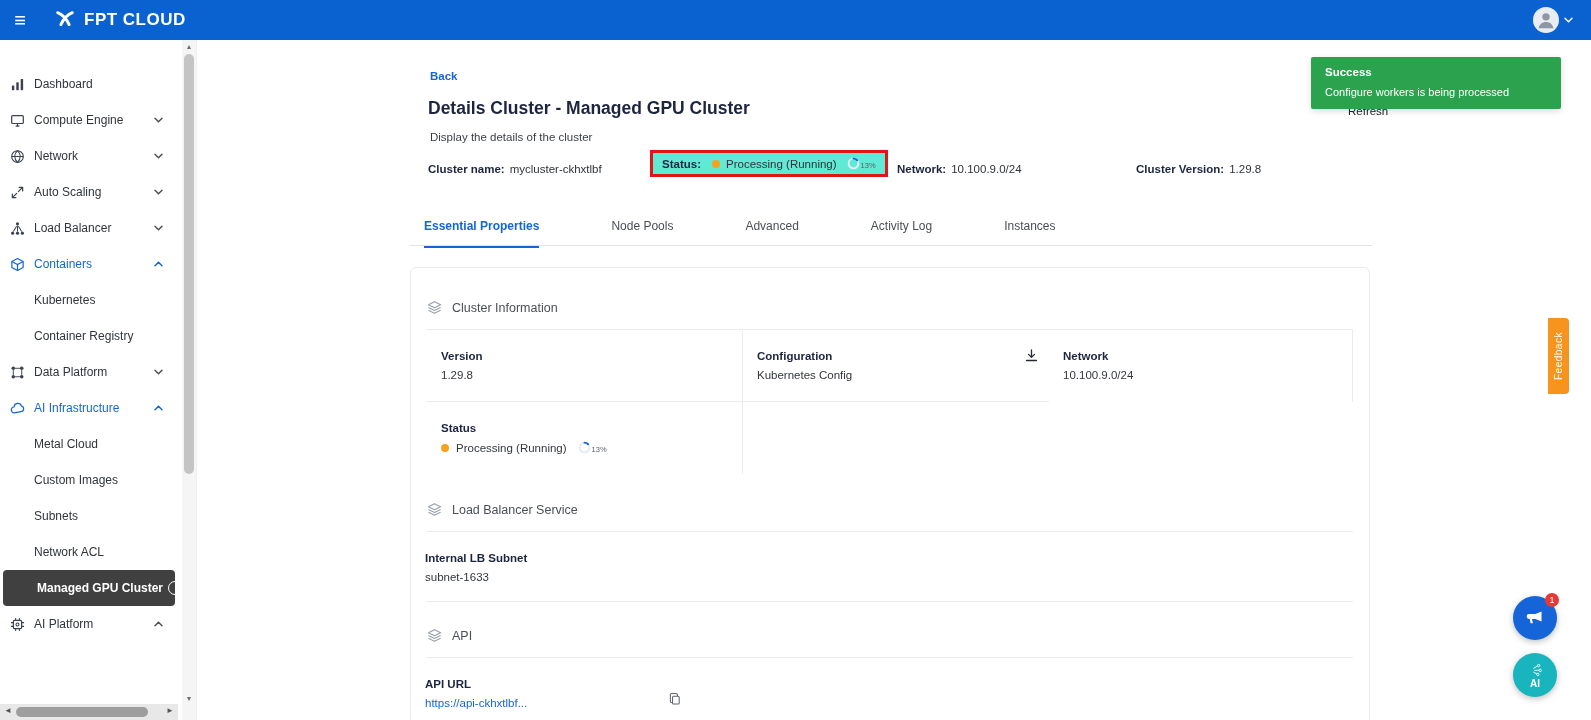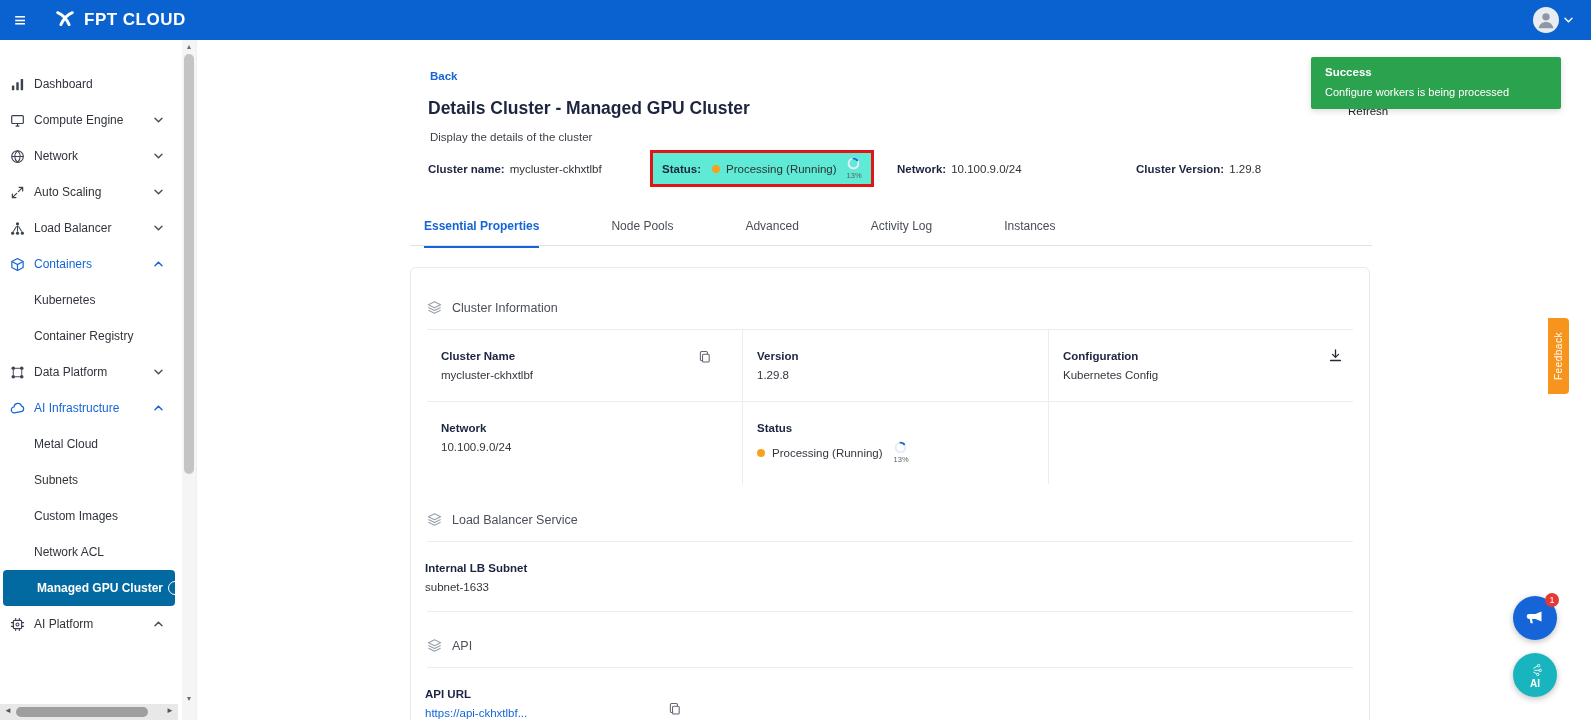--- a/index.html
+++ b/index.html
@@ -20,21 +20,21 @@
   .user-chev { color:#fff; }
 
   
   .sidebar { position:absolute; left:0; top:40px; width:197px; height:680px; background:#fff; border-right:1px solid #f0f0f0; z-index:10; }
   .sb-nav { padding-top:26px; width:181px; overflow:hidden; height:593px; }
   .sb-item { height:36px; display:flex; align-items:center; padding:0 6px 0 10px; margin-right:6px; font-size:12px; color:#30343b; cursor:pointer; position:relative; white-space:nowrap; overflow:hidden; }
   .sb-ic { width:15px; height:15px; margin-right:9px; color:#3c4250; flex:0 0 15px; }
   .sb-item.sub .sb-label { margin-left:24px; }
   .sb-item.active { color:#1565d8; }
   .sb-item.active .sb-ic, .sb-item.active .sb-chev { color:#1565d8; }
-  .sb-item.selected { background:#0369a1; color:#fff; border-radius:4px; font-weight:700; margin:0 6px 0 3px; }
+  .sb-item.selected { background:#404040; color:#fff; border-radius:4px; font-weight:700; margin:0 6px 0 3px; }
   .sb-chev { position:absolute; right:12px; color:#4a4f57; }
   .sb-chev.up svg { transform:rotate(180deg); }
   .sb-badge { border:1px solid #fff; border-radius:9px; font-size:9px; font-weight:400; padding:1px 6px; margin-left:5px; }
   .v-scroll { position:absolute; left:182px; top:0; width:14px; height:680px; background:#f5f5f5; }
   .v-scroll .arr { position:absolute; left:0; width:14px; text-align:center; font-size:7px; color:#707070; }
   .v-scroll .arr.up { top:3px; } .v-scroll .arr.down { bottom:18px; }
   .v-thumb { position:absolute; left:2px; top:14px; width:10px; height:420px; background:#c4c4c4; border-radius:5px; }
 
   
   .h-scroll { position:absolute; left:0; top:704px; width:178px; height:16px; background:#e8e8e8; z-index:30; }
@@ -46,21 +46,21 @@
   .back-link { position:absolute; left:430px; top:70px; color:#1565d8; font-size:11.5px; font-weight:700; cursor:pointer; text-decoration:none; }
   .page-title { position:absolute; left:428px; top:98px; font-size:17.5px; font-weight:800; color:#1c2440; }
   .page-sub { position:absolute; left:430px; top:131px; font-size:11.5px; color:#3a3f46; }
   .refresh-btn { position:absolute; left:1308px; top:105px; font-size:11.5px; font-weight:400; color:#22262c; cursor:pointer; background:none; border:none;padding-left:40px; }
 
   
   .info-item { position:absolute; top:163px; font-size:11.5px; color:#2f3338; }
   .info-label { font-weight:700; color:#1c2440; margin-right:5px; }
   .status-box { position:absolute; left:650px; top:150px; border:3px solid #e01515; padding:4px 9px; display:flex; align-items:center; gap:6px; font-size:11.5px; background:#5eead4; }
   .dot { width:8px; height:8px; border-radius:50%; background:#f6a21e; flex:0 0 8px; }
-  .spin-wrap { display:flex; flex-direction:column; align-items:flex-start; gap:1px; margin-left:4px; }
+  .spin-wrap { display:flex; flex-direction:row; align-items:flex-end; gap:1px; margin-left:4px; }
   .pct { font-size:7.5px; color:#5a5f66; }
 
   
   .tabs { position:absolute; left:424px; top:219px; display:flex; gap:72px; z-index:5; }
   .tab { font-size:12px; color:#4a4f57; padding-bottom:13px; cursor:pointer; }
   .tab.active { color:#1565d8; font-weight:700; border-bottom:2.5px solid #1565d8; }
   .tabs-rule { position:absolute; left:410px; top:245px; width:962px; height:1px; background:#e3e3e3; }
 
   
   .card { position:absolute; left:410px; top:267px; width:960px; height:480px; background:#fff; border:1px solid #e8eaee; border-radius:6px; }
@@ -240,24 +240,24 @@
         <span class="sb-chev up">
           <svg width="9" height="6" viewBox="0 0 9 6">
             <path d="M1 1.2l3.5 3.6L8 1.2" fill="none" stroke="currentColor" stroke-width="1.4" stroke-linecap="round"></path>
           </svg>
         </span>
       </div>
       <div class="sb-item sub">
         <span class="sb-label">Metal Cloud</span>
       </div>
       <div class="sb-item sub">
+        <span class="sb-label">Custom Images</span>
+      </div>
+      <div class="sb-item sub">
         <span class="sb-label">Subnets</span>
-      </div>
-      <div class="sb-item sub">
-        <span class="sb-label">Custom Images</span>
       </div>
       <div class="sb-item sub">
         <span class="sb-label">Network ACL</span>
       </div>
       <div class="sb-item sub selected">
         <span class="sb-label">Managed GPU Cluster</span>
         <span class="sb-badge">beta</span>
       </div>
       <div class="sb-item">
         <span class="sb-ic">
@@ -328,30 +328,20 @@
   <div class="sec-head">
     <svg viewBox="0 0 16 16" width="15" height="15">
         <path d="M8 1.8L14.5 5 8 8.2 1.5 5z" fill="none" stroke="#9aa1ab" stroke-width="1.2" stroke-linejoin="round"></path>
         <path d="M1.5 8L8 11.2 14.5 8M1.5 11L8 14.2 14.5 11" fill="none" stroke="#9aa1ab" stroke-width="1.2" stroke-linejoin="round"></path>
       </svg>
     <span>Cluster Information</span>
   </div>
   <div class="sec-divider"></div>
 
   <div class="grid">
-    <div class="cell br bb">
-      <div class="f-label">Cluster Name</div>
-      <div class="f-value">mycluster-ckhxtlbf</div>
-      <button class="icon-btn copy-pos">
-        <svg viewBox="0 0 16 16" width="14" height="14">
-            <rect x="5.2" y="4.8" width="7.6" height="9" rx="1.2" fill="none" stroke="#5f6670" stroke-width="1.2"></rect>
-            <path d="M10.8 4.8V3.3A1.6 1.6 0 009.2 1.7H4.3A1.6 1.6 0 002.7 3.3v7.2a1.6 1.6 0 001.6 1.6h.9" fill="none" stroke="#5f6670" stroke-width="1.2"></path>
-          </svg>
-      </button>
-    </div>
     <div class="cell br bb">
       <div class="f-label">Version</div>
       <div class="f-value">1.29.8</div>
     </div>
     <div class="cell bb">
       <div class="f-label">Configuration</div>
       <div class="f-value">Kubernetes Config</div>
       <button class="icon-btn dl-pos">
         <svg viewBox="0 0 16 16" width="15" height="15">
             <path d="M8 2v7.5M4.8 6.8L8 10l3.2-3.2" fill="none" stroke="#262b33" stroke-width="1.4" stroke-linecap="round" stroke-linejoin="round"></path>

